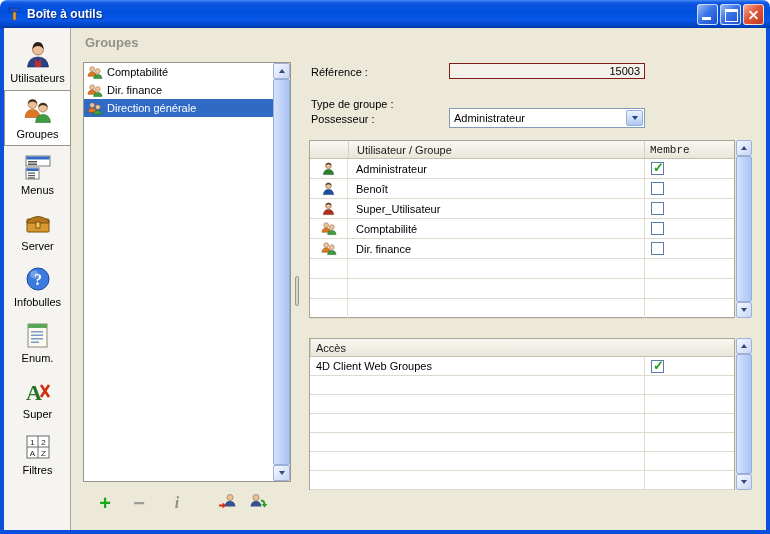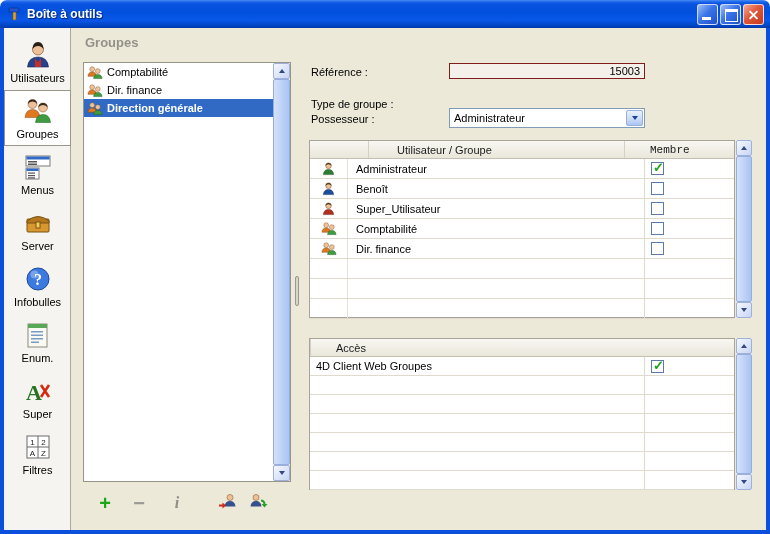--- a/index.html
+++ b/index.html
@@ -47,21 +47,21 @@
   .side-label { margin-top:2px; font-size:11px; color:#000; }
 
   
   .content { position:relative; flex:1; background:#ece9d8; }
   .page-title { position:absolute; left:14px; top:7px; font-size:13px; font-weight:bold; color:#93928a; }
 
   
   .group-list { position:absolute; left:12px; top:34px; width:208px; height:420px; background:#fff; border:1px solid #98948a; }
   .list-rows { position:absolute; left:0; top:0; right:17px; bottom:0; overflow:hidden; }
   .list-row { height:18px; display:flex; align-items:center; gap:4px; padding-left:3px; cursor:default; }
-  .list-row.selected { background:#316ac5; color:#fff;font-weight:bold; }
+  .list-row.selected { background:#316ac5; color:#fff; }
   .row-icon { width:16px; height:15px; display:inline-flex; flex:none; }
 
   
   .vscroll { position:absolute; top:0; right:0; bottom:0; width:17px; background:#f0efe9; display:flex; flex-direction:column; }
   .vscroll.standalone { position:absolute; }
   .sb-btn { flex:none; height:16px; background:linear-gradient(135deg,#f4f7fe,#c8d6f5); border:1px solid #a0b0d8; border-radius:2px; display:flex; align-items:center; justify-content:center; }
   .sb-track { flex:1; position:relative; }
   .sb-thumb { position:absolute; left:0; right:0; top:0; bottom:0; background:linear-gradient(90deg,#d5e1fb,#aac4f3); border:1px solid #94aee0; border-radius:2px; }
   .arr-up { width:0; height:0; border-left:3.5px solid transparent; border-right:3.5px solid transparent; border-bottom:4.5px solid #30487f; }
   .arr-down { width:0; height:0; border-left:3.5px solid transparent; border-right:3.5px solid transparent; border-top:4.5px solid #30487f; }
@@ -89,21 +89,21 @@
   .combo-text { line-height:18px; padding-left:4px; }
   .combo-btn { position:absolute; right:1px; top:1px; bottom:1px; width:17px;
     background:linear-gradient(180deg,#e8f0fd,#cfe0fa 50%,#aac4f2); border:1px solid #9ab0d8; border-radius:2px;
     display:flex; align-items:center; justify-content:center; }
   .combo-arrow { width:0; height:0; border-left:3.5px solid transparent; border-right:3.5px solid transparent; border-top:4.5px solid #1c3f94; }
 
   
   .xp-table { position:absolute; left:238px; width:426px; background:#fff; border:1px solid #a9a49a; }
   .members-table { top:112px; height:178px; }
   .plugins-table { top:310px; height:152px; }
-  .tbl-header { height:18px; background:linear-gradient(180deg,#f8f7f2,#e9e6da); border-bottom:1px solid #c4c0b2; display:flex; align-items:center;gap:20px; }
+  .tbl-header { height:18px; background:linear-gradient(180deg,#f8f7f2,#e9e6da); border-bottom:1px solid #c4c0b2; display:flex; align-items:center; }
   .th { font-size:11px; color:#1a1a1a; }
   .th-sep { width:1px; height:100%; background:#d4d0c2; }
   .tbl-row { display:flex; align-items:center; border-bottom:1px solid #dedacd; }
   .members-table .tbl-row { height:20px; }
   .plugins-table .tbl-row { height:19px; }
   .cell-icon { width:38px; height:100%; display:flex; align-items:center; justify-content:center; border-right:1px solid #e4e1d5; }
   .cell-name { flex:1; padding-left:8px; height:100%; display:flex; align-items:center; }
   .plugins-table .cell-name { padding-left:6px; }
   .cell-check { width:90px; height:100%; border-left:1px solid #dedacd; display:flex; align-items:center; }
   .checkbox { width:13px; height:13px; margin-left:6px; background:#fff; border:1px solid #5c7aa8; position:relative; }

